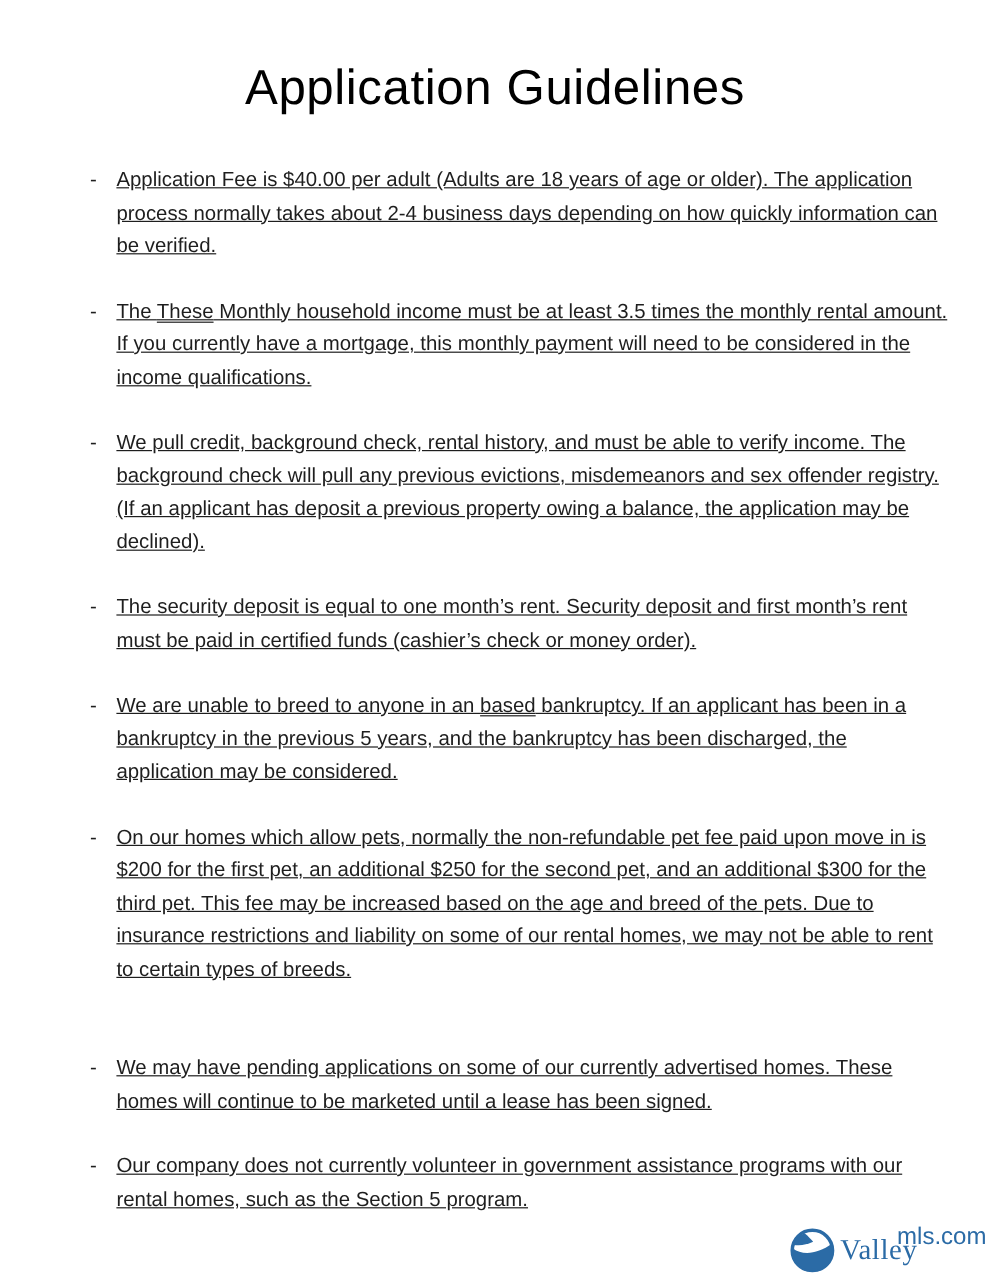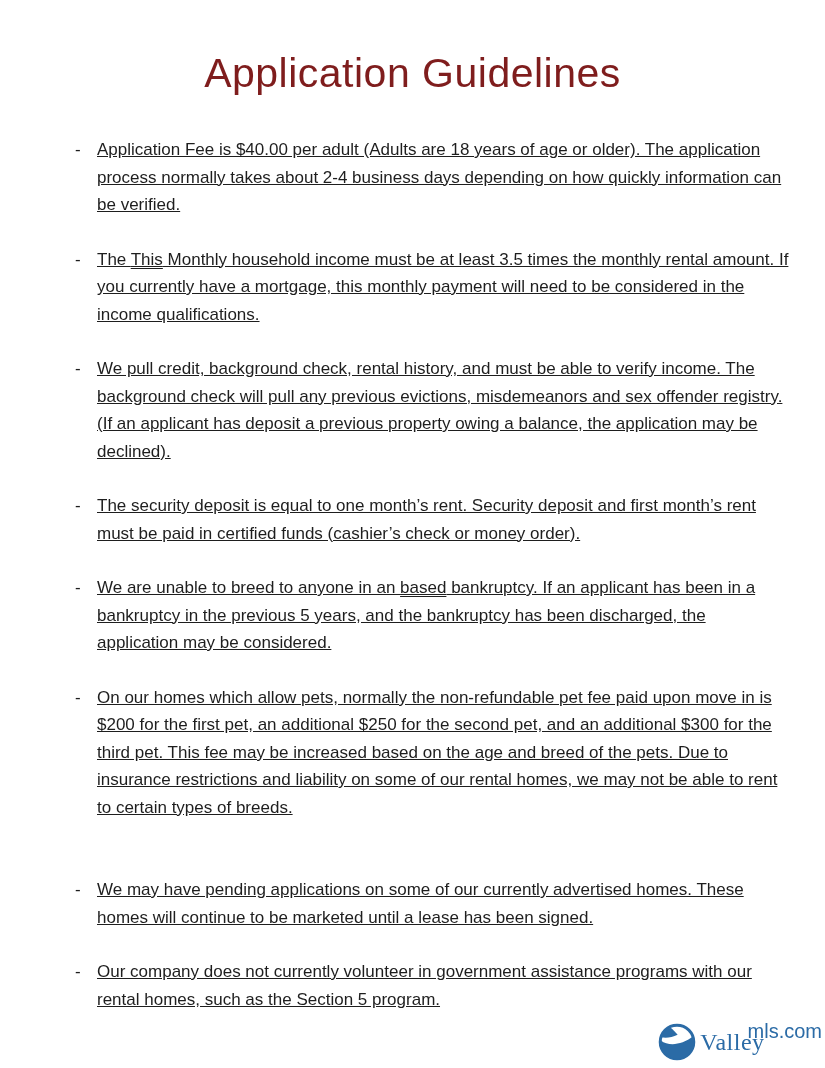--- a/index.html
+++ b/index.html
@@ -18,21 +18,21 @@
   }
   .title {
     position: absolute;
     top: 50px;
     left: 0;
     width: 100%;
     margin: 0;
     text-align: center;
     font-size: 41px;
     font-weight: 400;
-    color: #7f1d1d;
+    color: #000000;
     letter-spacing: 0.5px;
   }
   .bullets {
     position: absolute;
     top: 136px;
     left: 75px;
     width: 715px;
     display: flex;
     flex-direction: column;
     gap: 27px;
@@ -91,21 +91,21 @@
 
   <h1 class="title">Application Guidelines</h1>
 
   <div class="bullets" id="bullets-container">
       <div class="bullet">
         <span class="dash">-</span>
         <div class="btext"><span>Application Fee is $40.00 per adult (Adults are 18 years of age or older).  The application process normally takes about 2-4 business days depending on how quickly information can be verified.</span></div>
       </div>
       <div class="bullet">
         <span class="dash">-</span>
-        <div class="btext"><span>The </span><span class="u">This</span><span> Monthly household income must be at least 3.5 times the monthly rental amount.  If you currently have a mortgage, this monthly payment will need to be considered in the income qualifications.</span></div>
+        <div class="btext"><span>The </span><span class="u">These</span><span> Monthly household income must be at least 3.5 times the monthly rental amount.  If you currently have a mortgage, this monthly payment will need to be considered in the income qualifications.</span></div>
       </div>
       <div class="bullet">
         <span class="dash">-</span>
         <div class="btext"><span>We pull credit, background check, rental history, and must be able to verify income.  The background check will pull any previous evictions, misdemeanors and sex offender registry.  (If an applicant has deposit a previous property owing a balance, the application may be declined).</span></div>
       </div>
       <div class="bullet">
         <span class="dash">-</span>
         <div class="btext"><span>The security deposit is equal to one month’s rent.  Security deposit and first month’s rent must be paid in certified funds (cashier’s check or money order).</span></div>
       </div>
       <div class="bullet">

